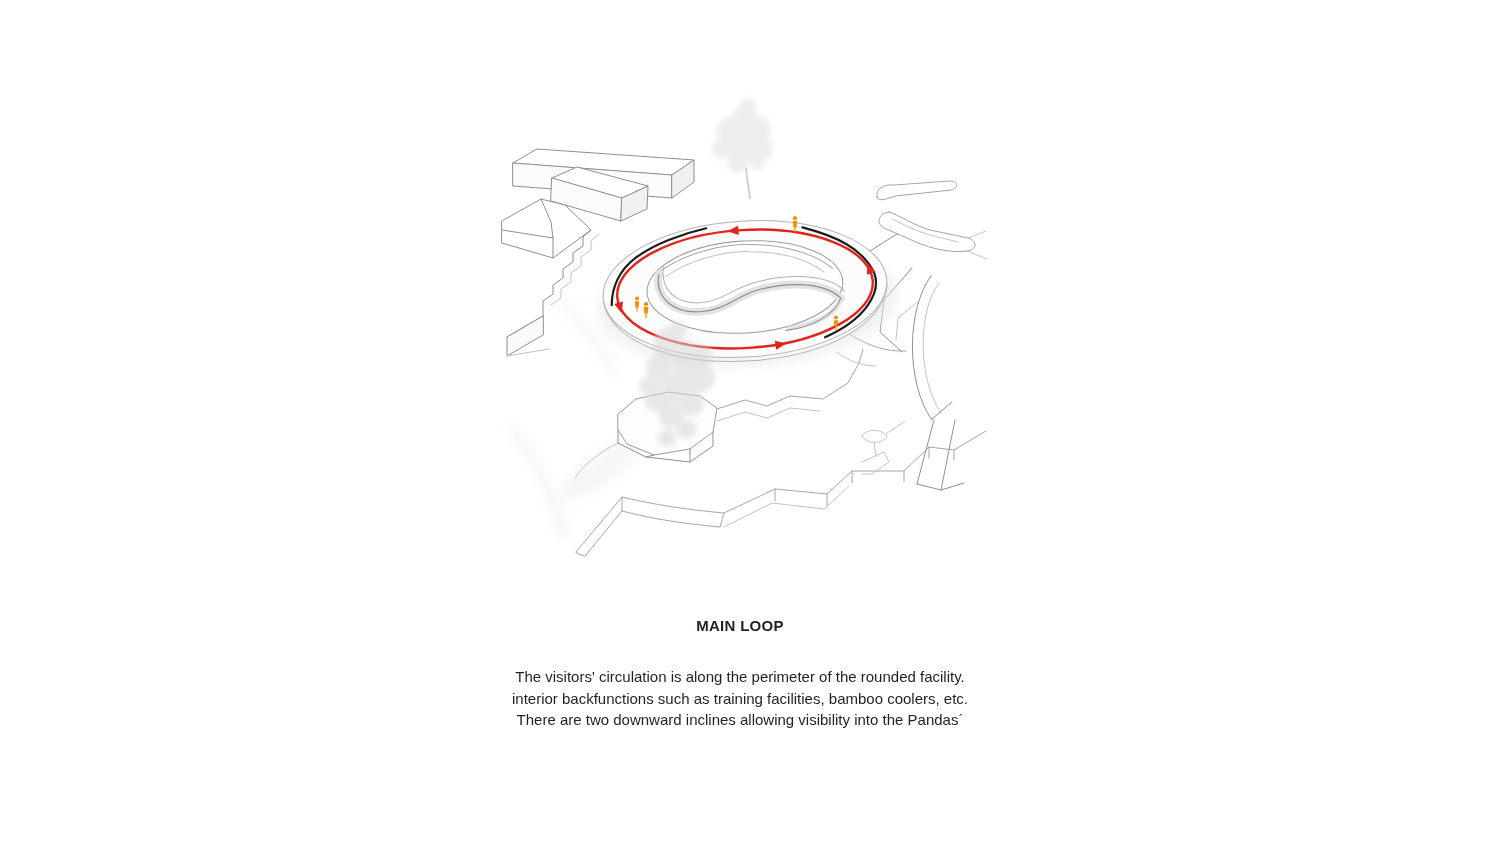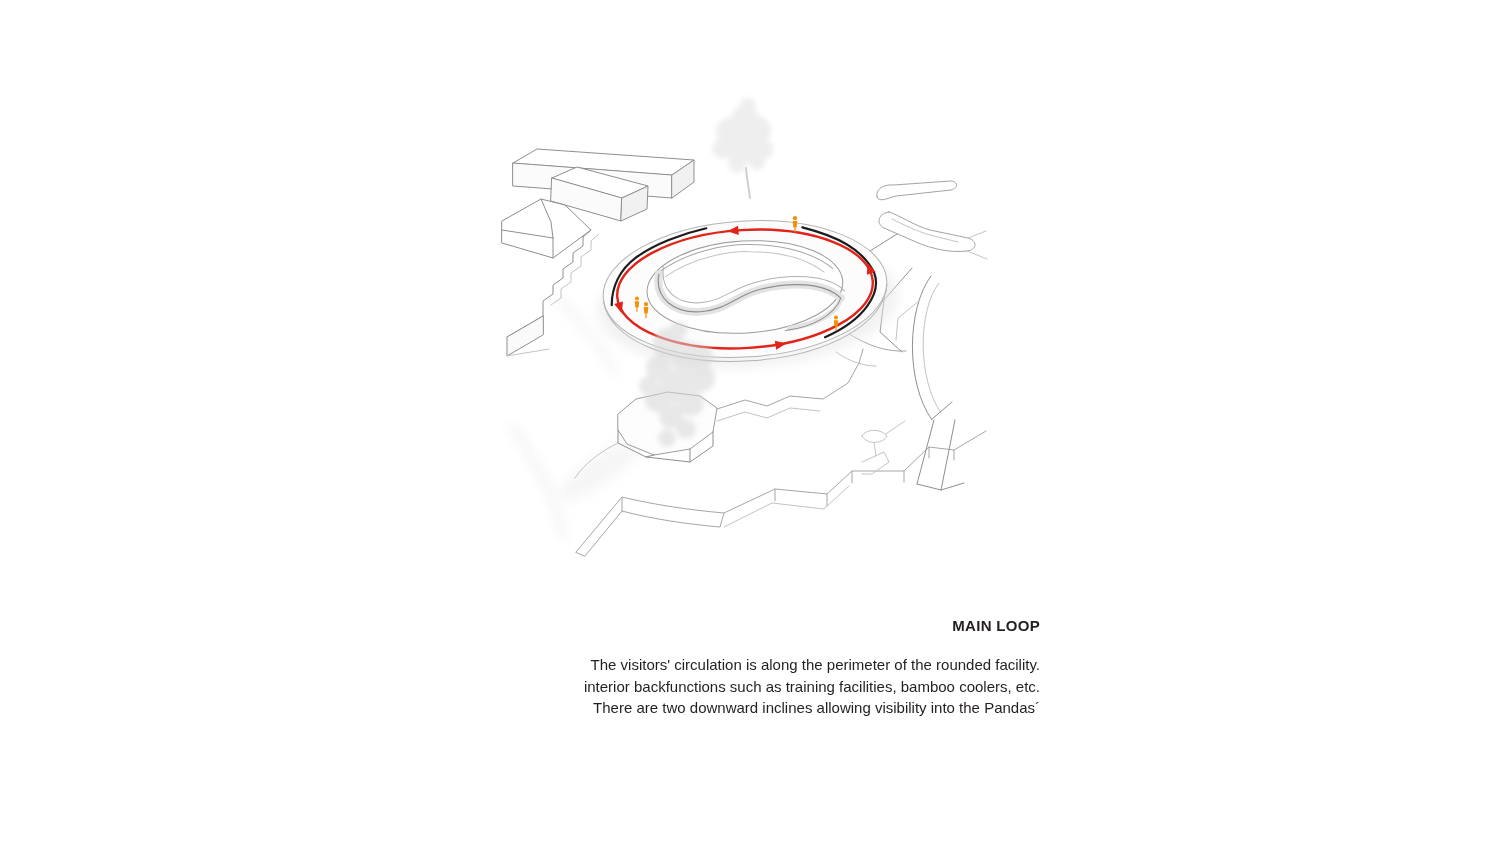--- a/index.html
+++ b/index.html
@@ -12,27 +12,27 @@
   .stage{ position:relative; width:1500px; height:844px; background:#ffffff; }
   .figure-svg{ position:absolute; left:0; top:0; }
   .figure-svg *{ stroke-linecap:round; stroke-linejoin:round; }
   .ln  { stroke:#8f8f8f; fill:none; stroke-width:1; }
   .lnl { stroke:#c3c3c3; fill:none; stroke-width:1; }
   .tln { stroke:#a6a6a6; fill:none; stroke-width:1; }
   .fw  { fill:#ffffff; stroke:#8f8f8f; stroke-width:1; }
   .fwl { fill:#ffffff; stroke:#a6a6a6; stroke-width:1; }
   .caption{
     position:absolute; left:440px; top:616px; width:600px;
-    text-align:right; color:#231f20;
+    text-align:center; color:#231f20;
   }
   .caption-title{
     font-size:15px; line-height:19px; font-weight:700; letter-spacing:.3px;
   }
   .caption-body{
-    margin-top:19px; font-size:15px; line-height:21.5px; font-weight:400;
+    margin-top:31px; font-size:15px; line-height:21.5px; font-weight:400;
   }
 </style>
 </head>
 <body>
 
 <div class="stage">
 
   <svg class="figure-svg" width="1500" height="844" viewBox="0 0 1500 844">
     <defs>
       <filter id="soft" x="-50%" y="-50%" width="200%" height="200%">

